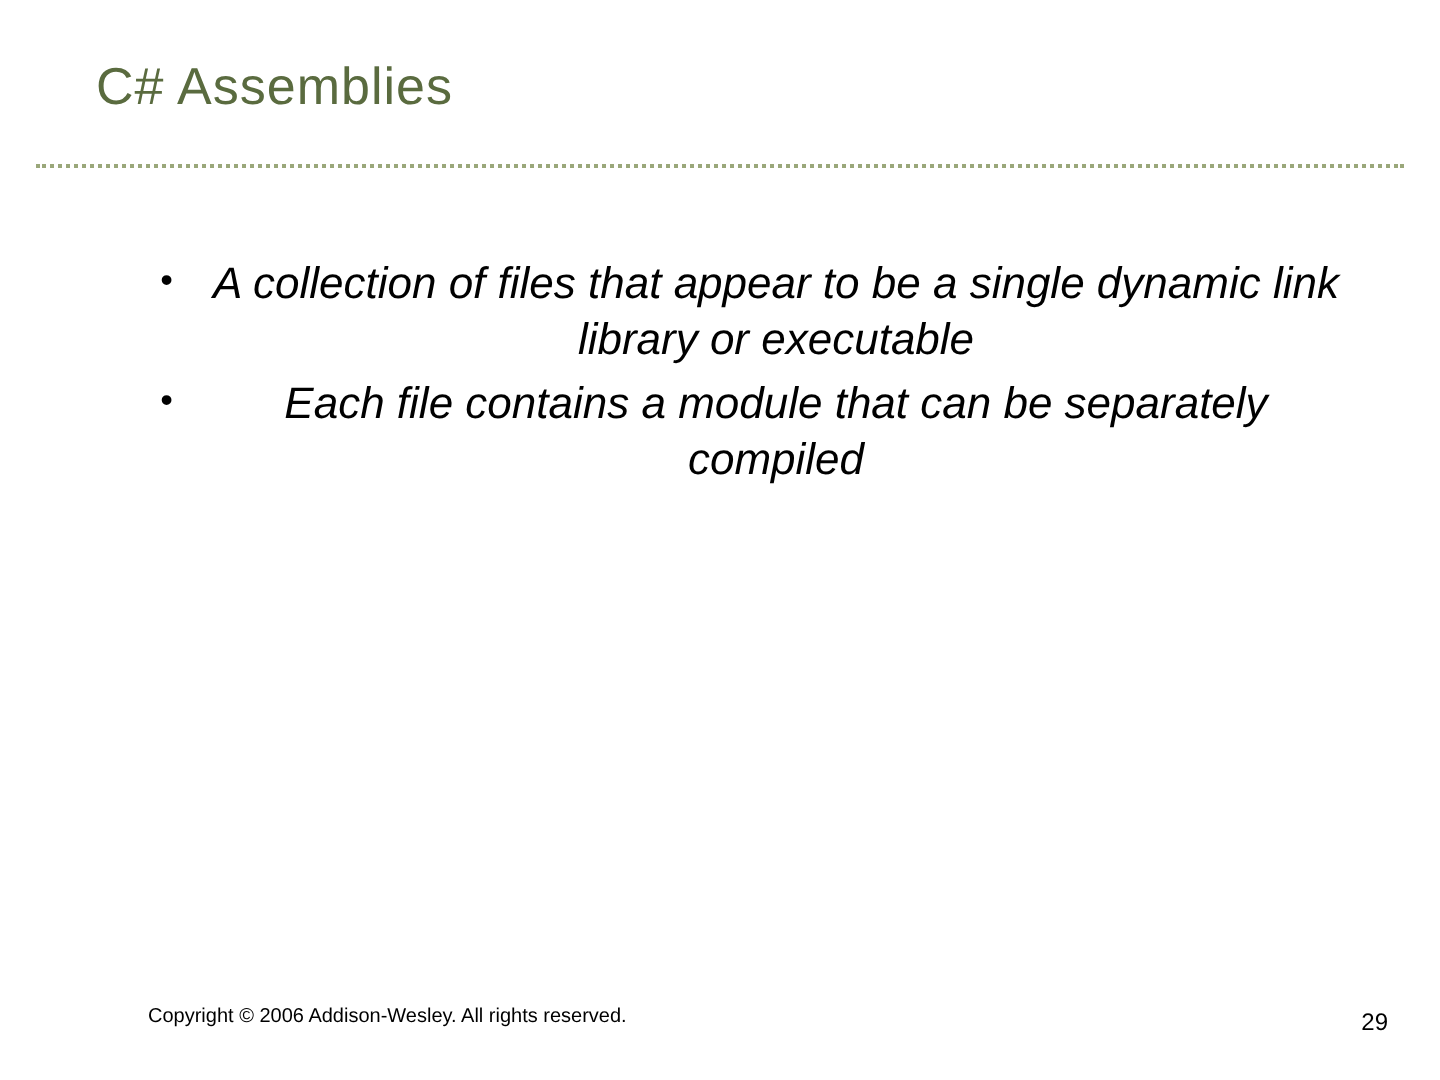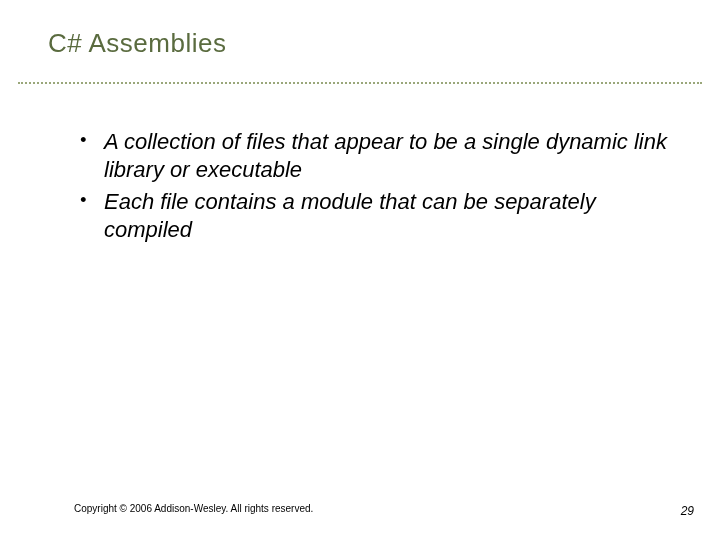--- a/index.html
+++ b/index.html
@@ -10,20 +10,21 @@
     background: #ffffff;
     font-family: Verdana, Geneva, sans-serif;
     color: #000;
     overflow: hidden;
   }
   .slide {
     position: relative;
     width: 720px;
     height: 540px;
     box-sizing: border-box;
+    text-align: center;
   }
   .title {
     position: absolute;
     left: 48px;
     top: 28px;
     font-size: 26px;
     color: #5a6b3f;
     font-weight: 400;
     letter-spacing: 0.5px;
   }
@@ -75,21 +76,20 @@
     color: #000;
     font-family: Arial, sans-serif;
   }
   .footer-right {
     position: absolute;
     right: 26px;
     bottom: 22px;
     font-size: 12px;
     color: #000;
     font-family: Arial, sans-serif;
-    font-style: italic;
   }
 </style>
 </head>
 <body>
 
 <div class="slide">
 
   <div class="title">C# Assemblies</div>
 
   <div class="divider"></div>

